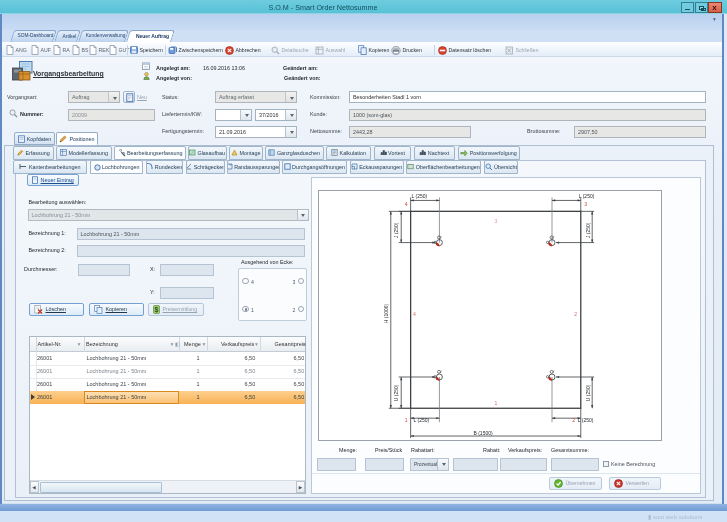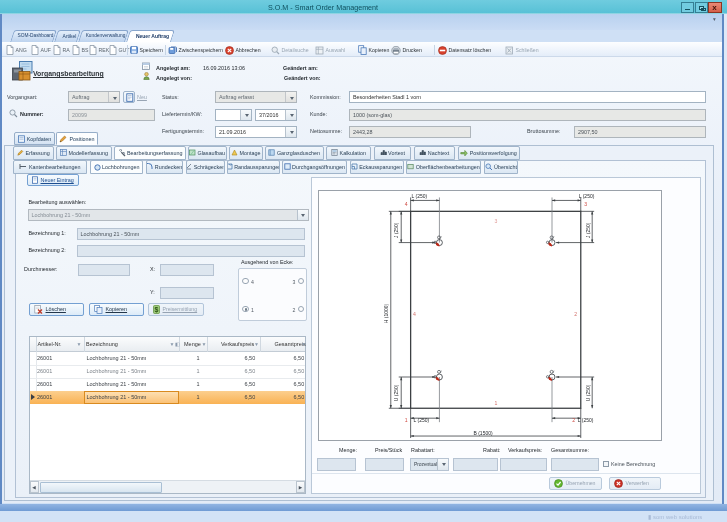--- a/index.html
+++ b/index.html
@@ -33,21 +33,21 @@
 .radio.on::after { content:""; position:absolute; left:1.5px; top:1.5px; width:2.5px; height:2.5px; border-radius:50%; background:#6f7d8a; }
 .rlb { position:absolute; font-size:5.2px; color:#555d66; }
 .th { position:absolute; font-size:5.5px; color:#333; line-height:14px; }
 .td { position:absolute; font-size:5.5px; color:#3a3f45; line-height:13px; white-space:nowrap; }
 .filt { position:absolute; font-size:5px; color:#8b9aac; line-height:14px; }
 </style>
 </head>
 <body>
 
 <div class="abs" style="left:0;top:0;width:727px;height:14px;background:linear-gradient(#6fccdf,#58c1d6);border-bottom:1px solid #8fd4e2;">
-  <div class="abs" style="left:240px;top:3px;width:166px;text-align:center;font-size:7.2px;color:#10505f;">S.O.M - Smart Order Management</div>
+  <div class="abs" style="left:240px;top:3px;width:166px;text-align:center;font-size:7.2px;color:#10505f;">S.O.M - Smart Order Nettosumme</div>
   <div class="abs" style="left:681px;top:2px;width:13px;height:11px;background:#72cce0;border:1px solid #357f94;">
       <div class="abs" style="left:3px;top:5.5px;width:5px;height:1.6px;background:#16505e;"></div>
     </div>
   <div class="abs" style="left:694.5px;top:2px;width:13px;height:11px;background:#72cce0;border:1px solid #357f94;">
       <div class="abs" style="left:3.5px;top:2.5px;width:5px;height:4px;border:1px solid #16505e;background:#9adeeb;"></div>
       <div class="abs" style="left:5.5px;top:4.5px;width:4.5px;height:3.5px;border:1px solid #16505e;"></div>
     </div>
   <div class="abs" style="left:707.5px;top:2px;width:14px;height:11px;background:linear-gradient(#e88a76,#d55f48);border:1px solid #8d3423;color:#431208;font-size:8px;font-weight:bold;line-height:9.5px;text-align:center;">x</div>
 </div>
 

